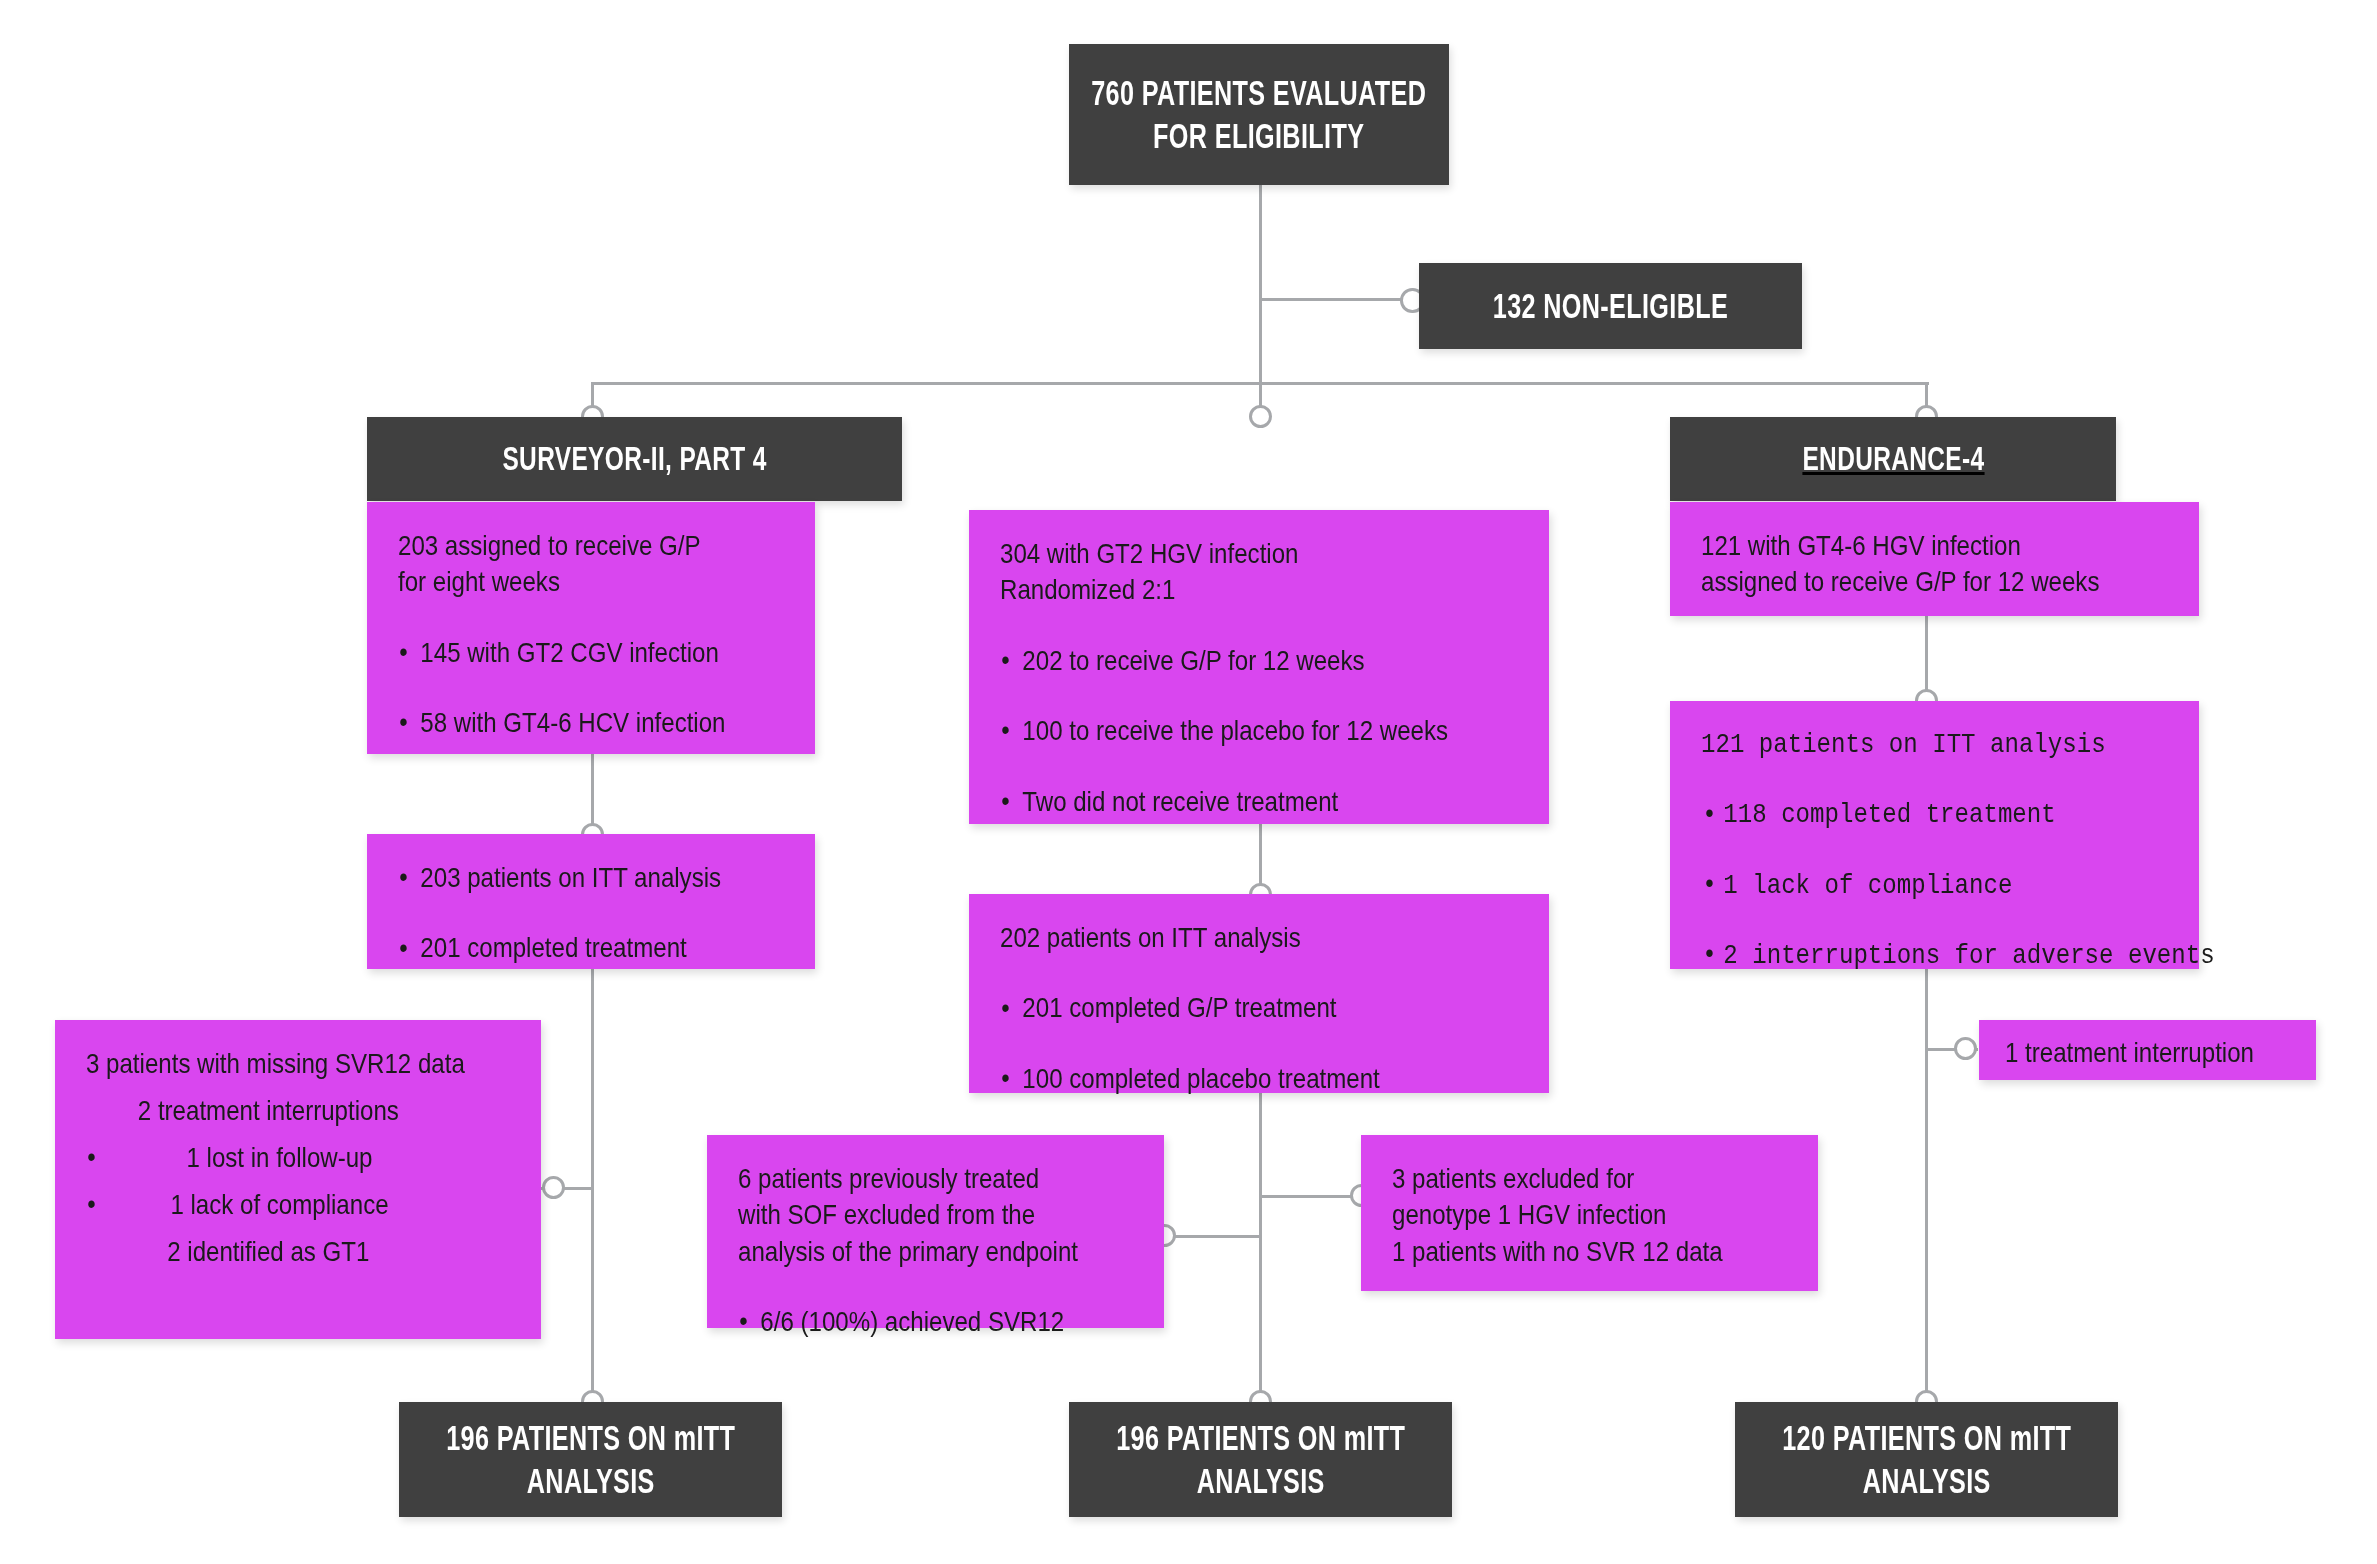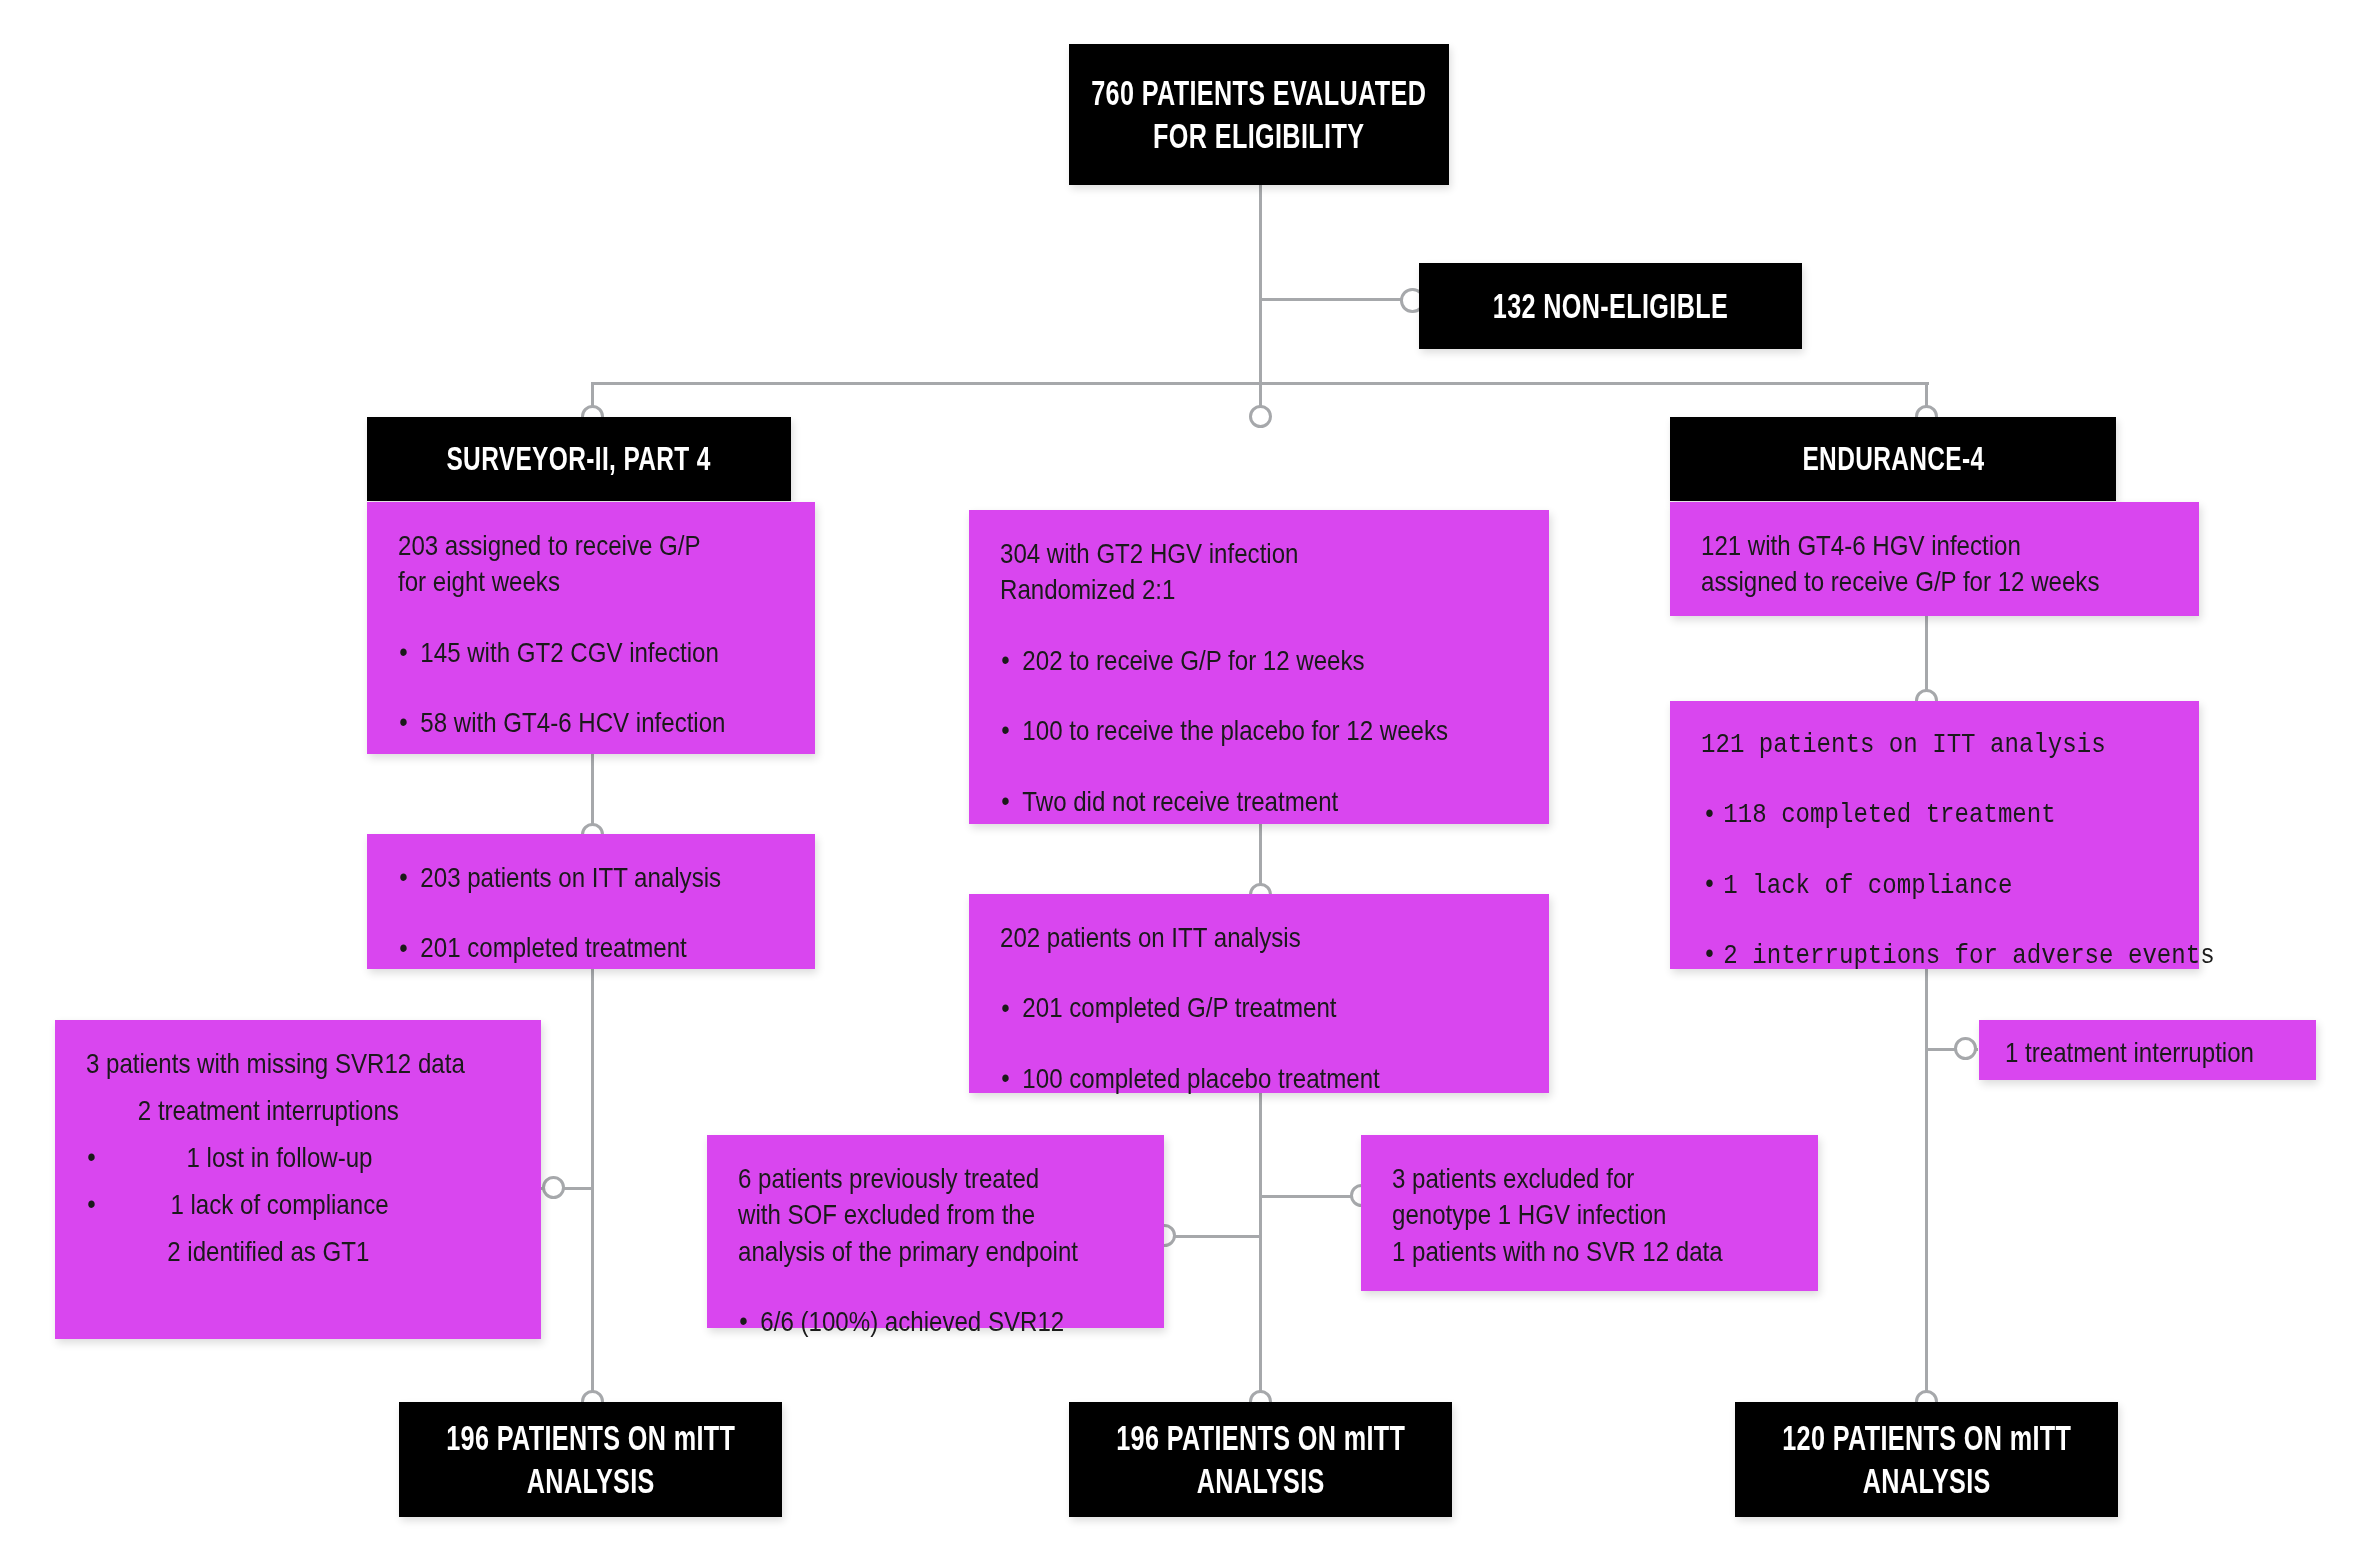--- a/index.html
+++ b/index.html
@@ -20,21 +20,21 @@
     width: 23px; height: 23px;
     border-radius: 50%;
     background: #ffffff;
     border: 3.1px solid #a6a8ab;
     box-sizing: border-box;
   }
 
   
   .gbox {
     position: absolute;
-    background: #000000;
+    background: #404040;
     box-shadow: 2.3px 3.8px 7.7px rgba(0,0,0,0.13);
     display: flex; align-items: center; justify-content: center;
     text-align: center;
   }
   .gbox .gtxt {
     color: #ffffff;
     font-weight: bold;
     letter-spacing: 0.5px;
     line-height: 1.22;
     transform: scaleX(0.72);
@@ -114,21 +114,21 @@
     <div class="gtxt">
       <div>760 PATIENTS EVALUATED</div>
       <div>FOR ELIGIBILITY</div>
     </div>
   </div>
 
   <div class="gbox ne" style="left:1419px; top:263px; width:383px; height:86px;">
     <div class="gtxt">132 NON-ELIGIBLE</div>
   </div>
 
-  <div class="gbox hdr" style="left:367px; top:417px; width:424px; height:84px;">
+  <div class="gbox hdr" style="left:367px; top:417px; width:535px; height:84px;">
     <div class="gtxt">SURVEYOR-II, PART 4</div>
   </div>
 
   <div class="wbox" style="left:367px; top:502px; width:448px; height:252px;">
     <p>203 assigned to receive G/P</p>
     <p>for eight weeks</p>
     <div class="gap"></div>
     <p class="b">145 with GT2 CGV infection</p>
     <div class="gap"></div>
     <p class="b">58 with GT4-6 HCV infection</p>

